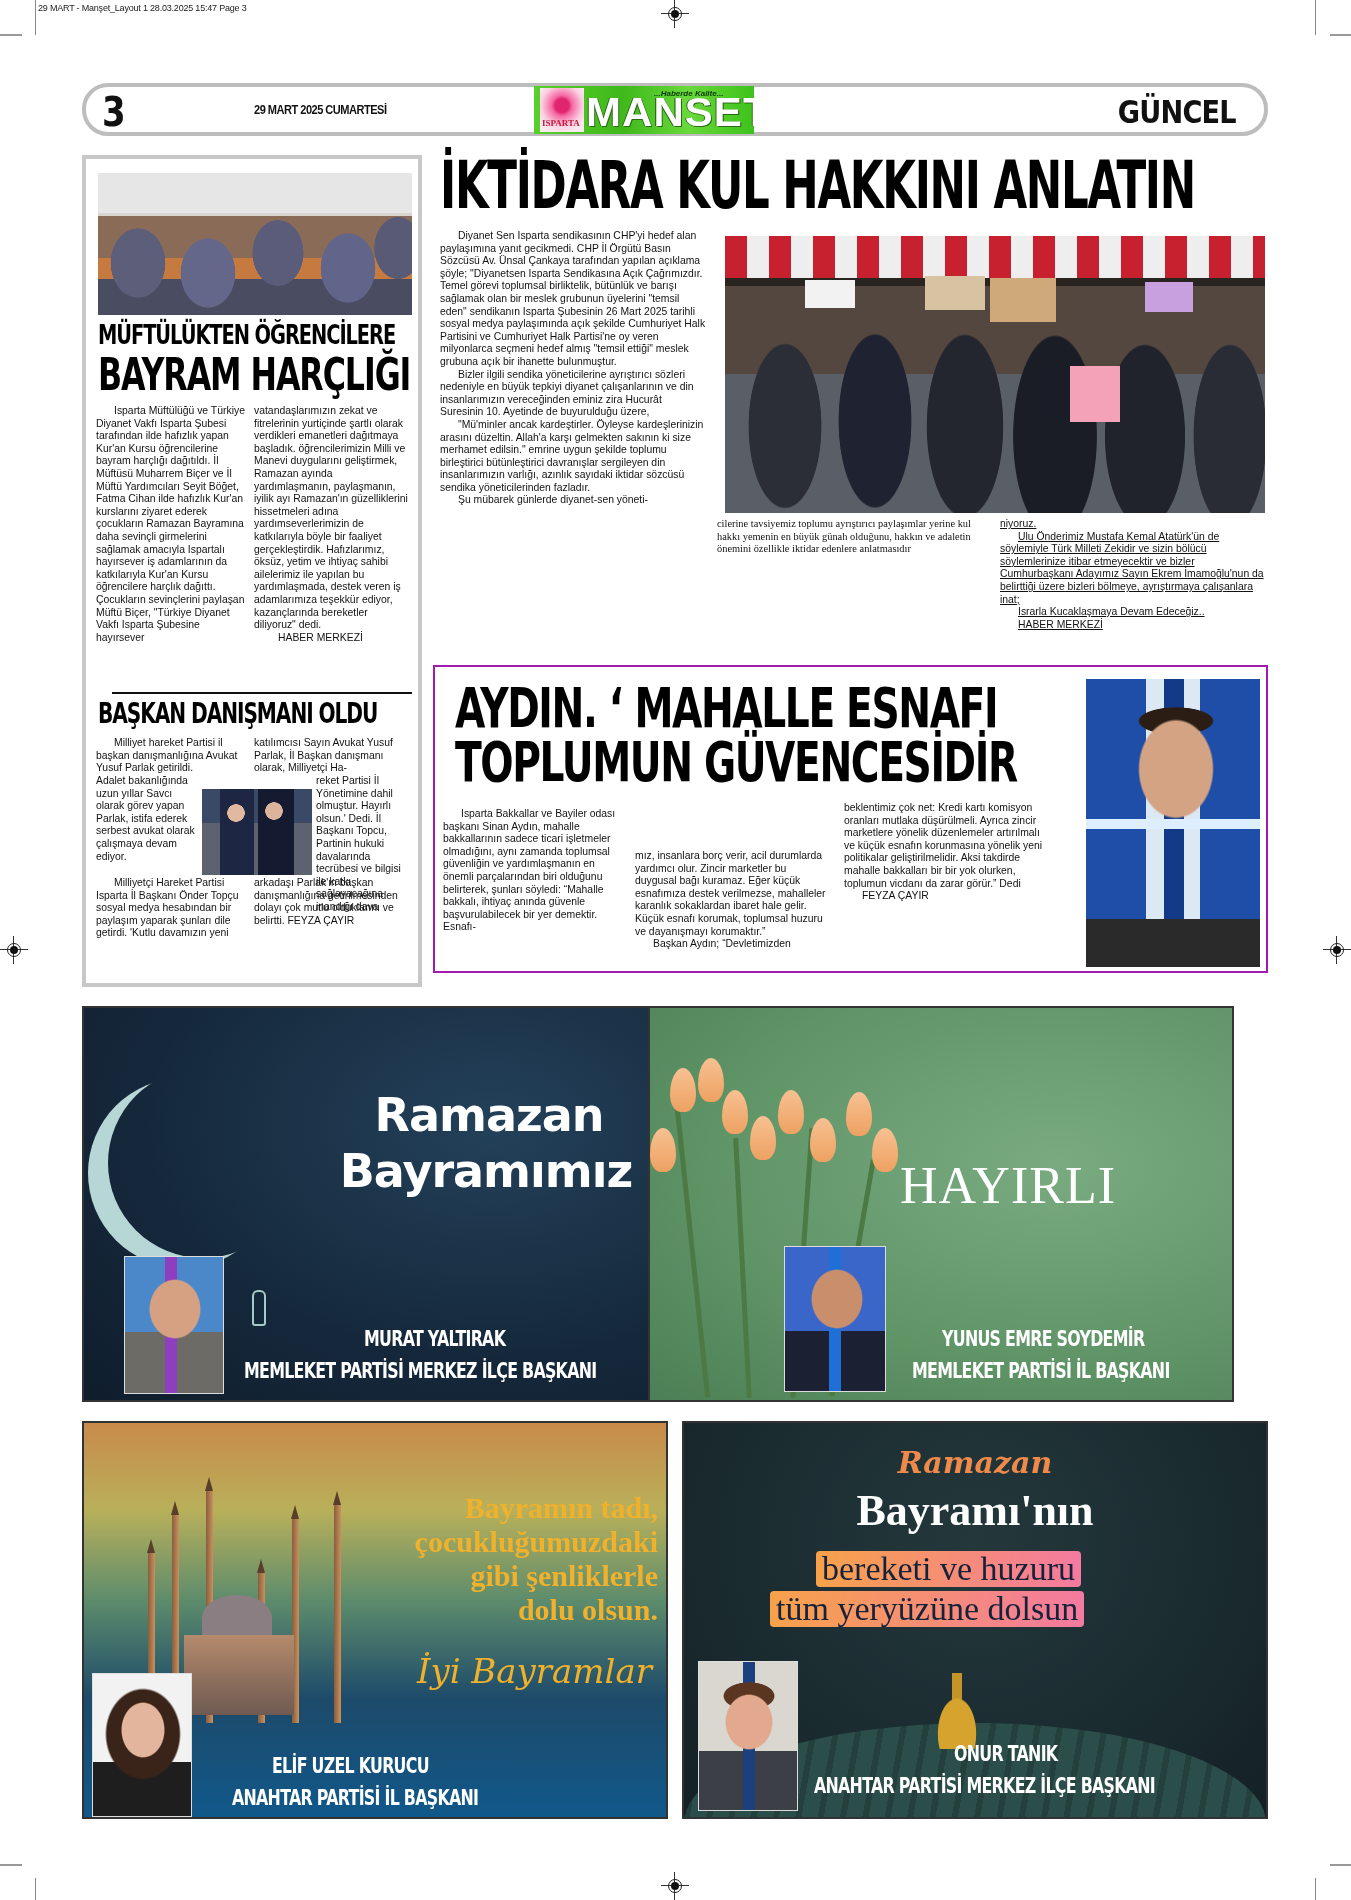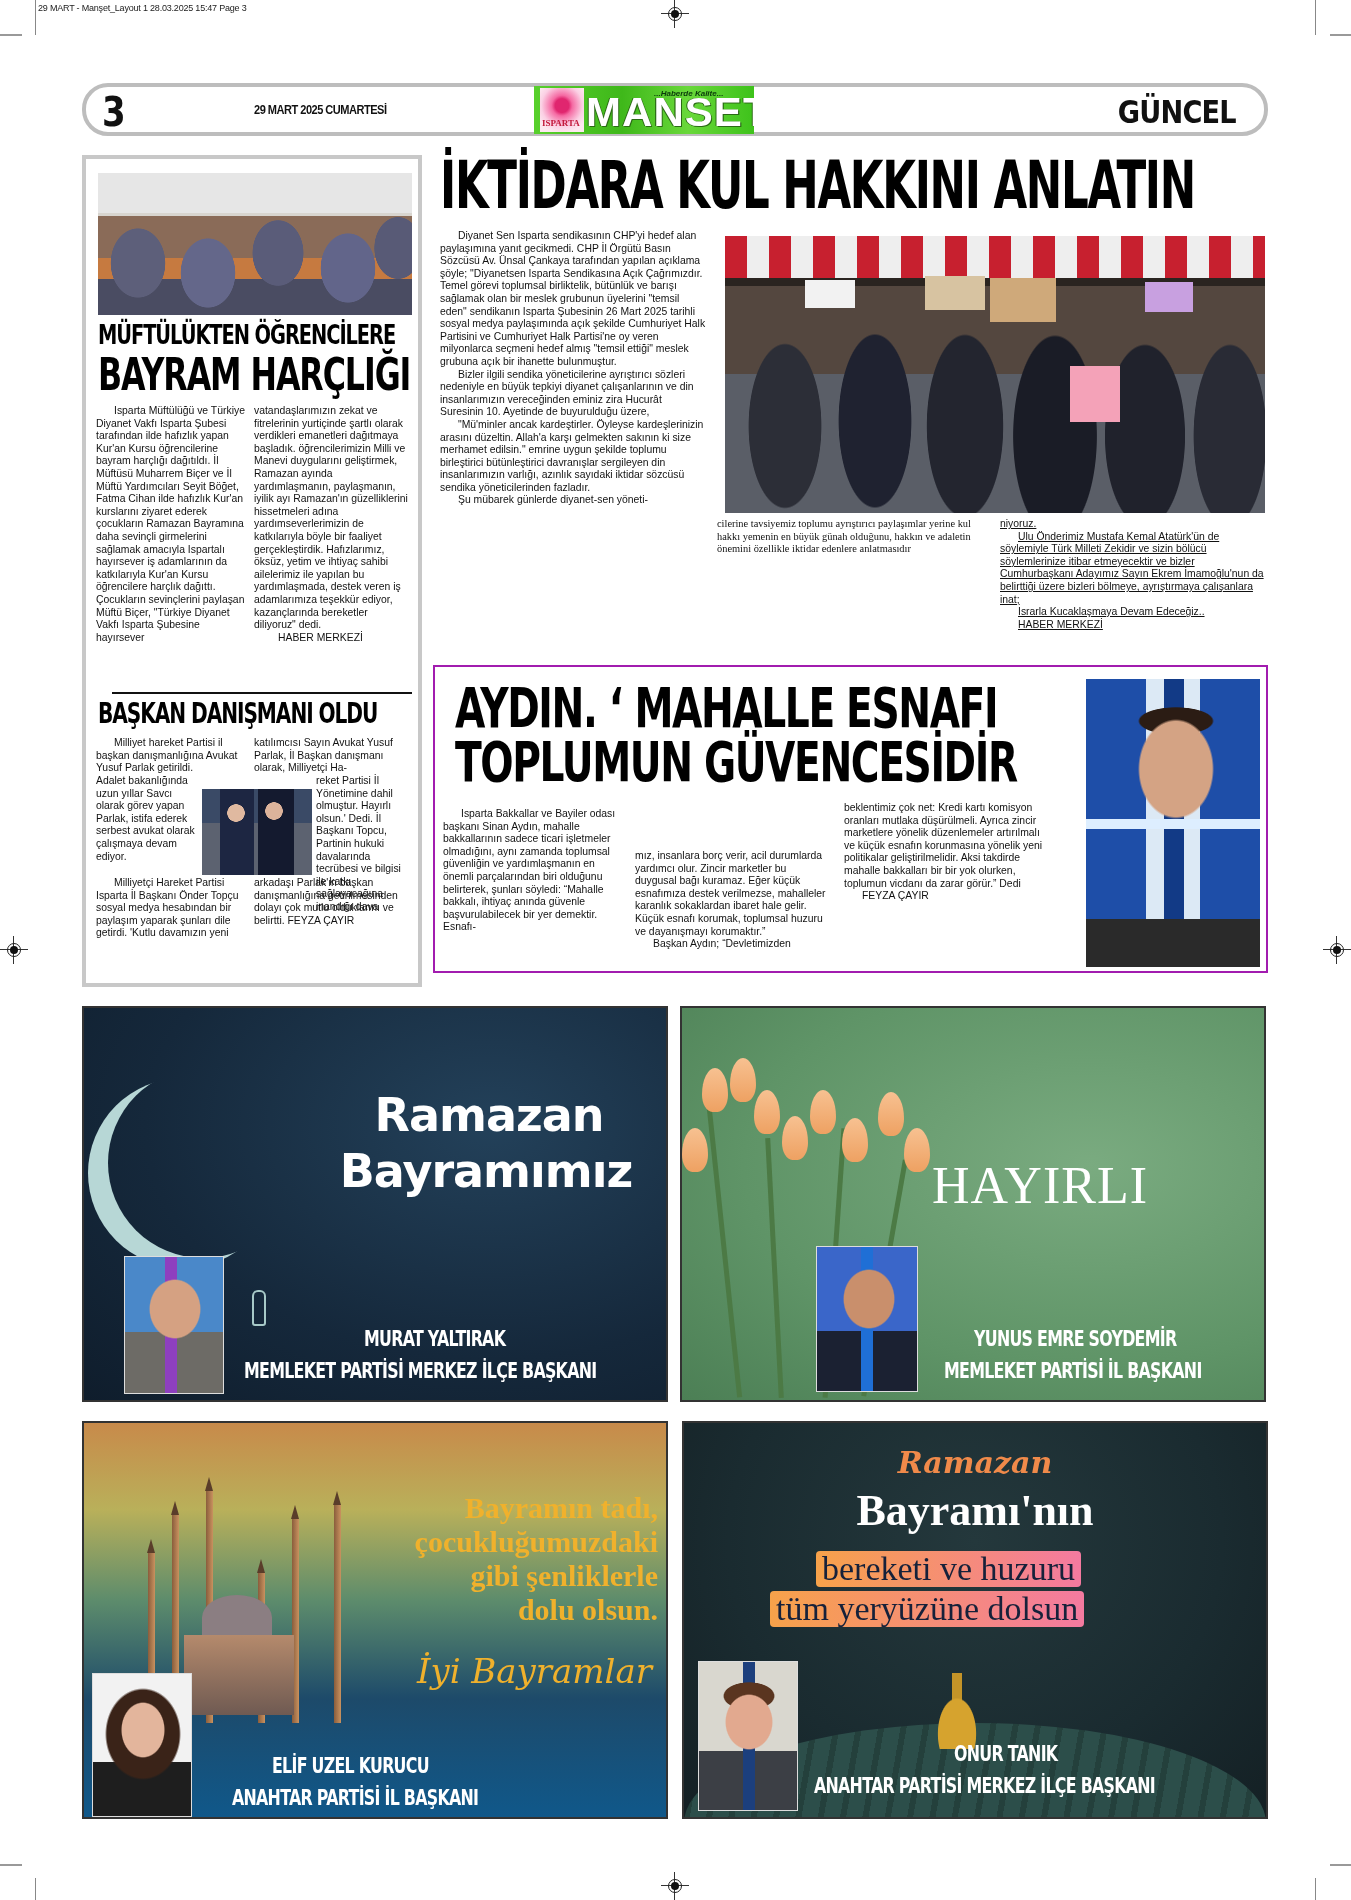--- a/index.html
+++ b/index.html
@@ -87,21 +87,21 @@
     radial-gradient(ellipse 38px 50px at 90px 90px, #d4a384 95%, transparent 100%),
     radial-gradient(ellipse 38px 14px at 90px 42px, #2b1c14 95%, transparent 100%),
     linear-gradient(180deg, transparent 0 140px, #ddeeff 140px 150px, transparent 150px),
     linear-gradient(90deg, #1e4ea8 0 60px, #dce9f5 60px 78px, #123a86 78px 98px, #dce9f5 98px 114px, #1e4ea8 114px),
     linear-gradient(180deg, #8a7c64 0 45%, #2a2a2a 45% 55%, #1e4ea8 55%); }
   .ph-aydin .desk { position: absolute; left: 0; bottom: 0; width: 100%; height: 48px; background: #2a2a2a; }
 
   
   .ad { position: absolute; overflow: hidden; border: 2px solid #333; }
   .ad-1 { left: 82px; top: 1006px; width: 586px; height: 396px; background: radial-gradient(ellipse at 70% 30%, #23415a 0%, #15283b 60%, #0f1d2c 100%); }
-  .ad-2 { left: 680px; top: 1006px; width: 586px; height: 396px; background: radial-gradient(ellipse at 70% 40%, #7aab80 0%, #5f9467 60%, #4c7f55 100%); }
+  .ad-2 { left: 648px; top: 1006px; width: 586px; height: 396px; background: radial-gradient(ellipse at 70% 40%, #7aab80 0%, #5f9467 60%, #4c7f55 100%); }
   .ad-3 { left: 82px; top: 1421px; width: 586px; height: 398px; background: linear-gradient(180deg, #c88a4a 0%, #b9b05a 22%, #5d8c6c 45%, #1d4a6a 70%, #10588a 100%); }
   .ad-4 { left: 682px; top: 1421px; width: 586px; height: 398px; background: radial-gradient(ellipse at 50% 30%, #24383c 0%, #1a2b30 60%, #142024 100%); }
 
   .moon { position: absolute; left: 24px; top: 60px; width: 190px; height: 190px; border-radius: 50%; box-shadow: -20px 10px 0 0 #b7d7d6; }
   .lantern { position: absolute; width: 14px; height: 36px; border: 2px solid #a7c9c8; border-radius: 6px 6px 3px 3px; }
   .ad-text-rb { position: absolute; color: #fff; font-family: "DejaVu Sans", sans-serif; font-weight: bold; text-align: center; }
   .ad1-t1 { left: 280px; top: 80px; width: 250px; font-size: 46px; letter-spacing: -1px; }
   .ad1-t2 { left: 242px; top: 136px; width: 320px; font-size: 46px; letter-spacing: -1px; }
   .ad1-t3 { left: 260px; top: 188px; width: 300px; font-size: 34px; font-family: "DejaVu Serif", serif; font-style: italic; font-weight: normal; color: #c5e1e0; }
   .portrait { position: absolute; border: 1px solid #ddd; }

